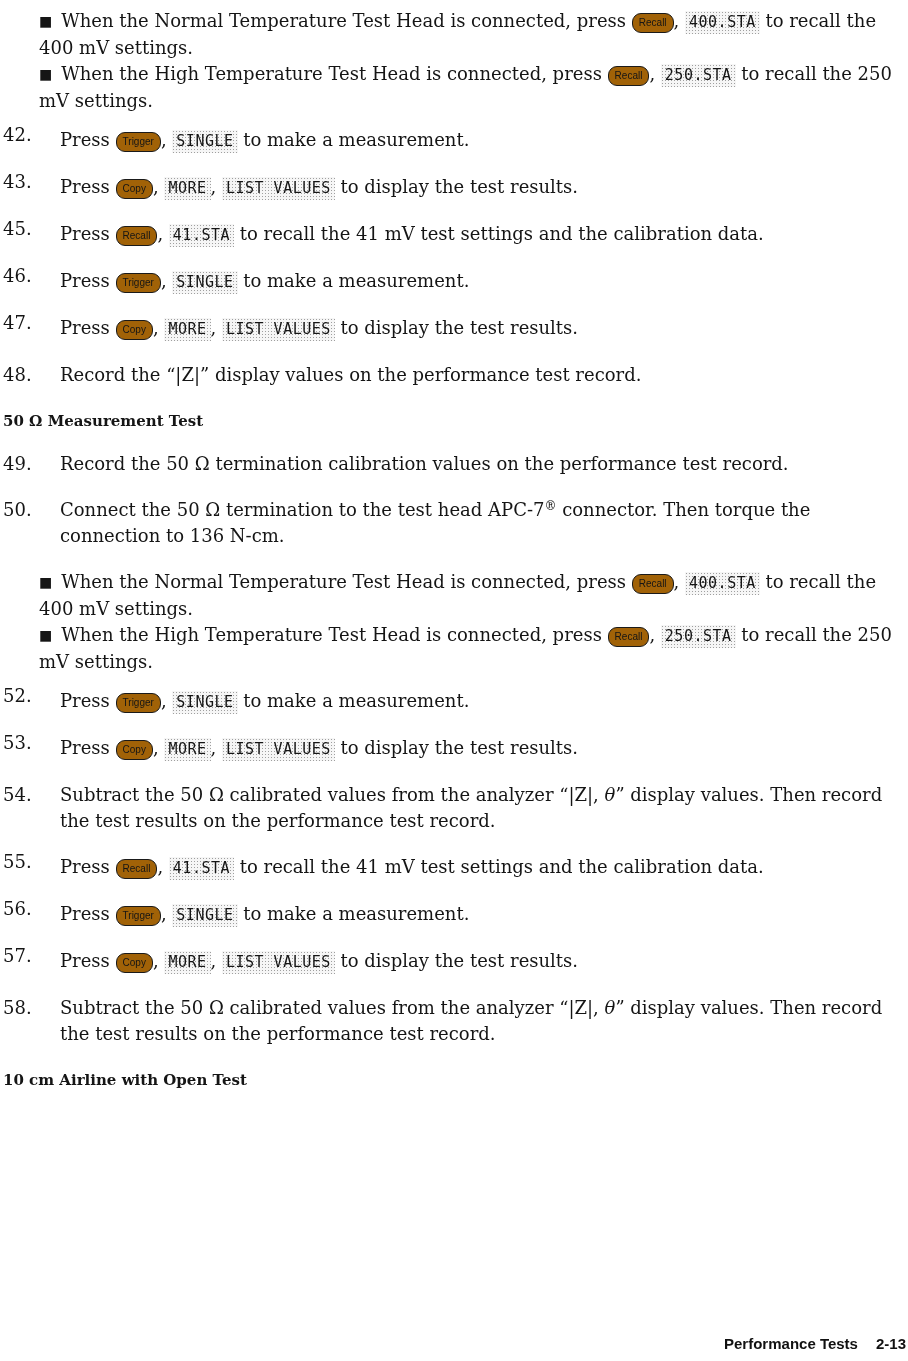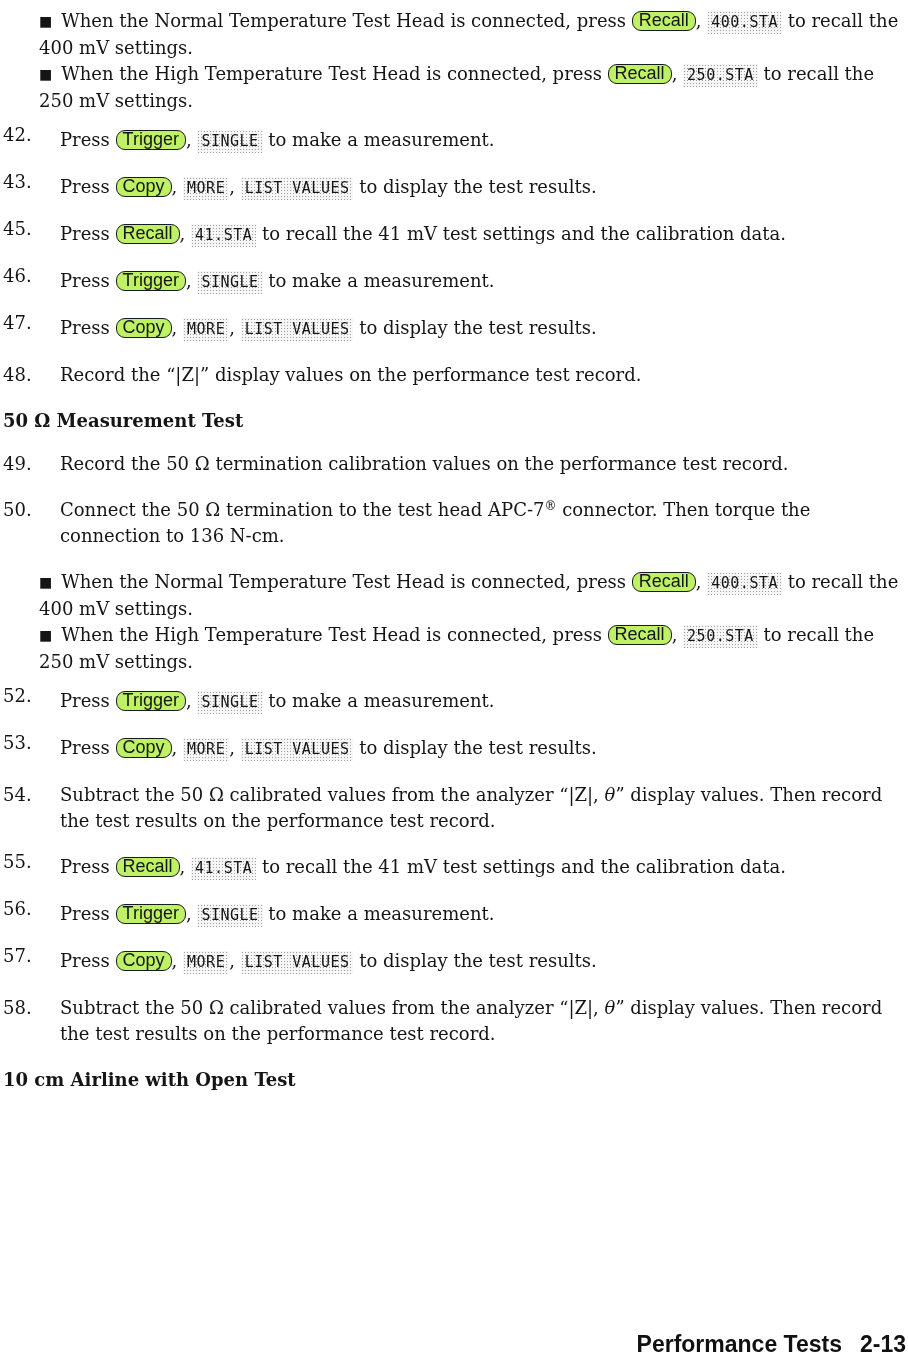--- a/index.html
+++ b/index.html
@@ -49,35 +49,35 @@
   }
   .bullet-item .marker {
     font-family: "DejaVu Sans", sans-serif;
     font-size: 14px;
     margin-right: 9px;
     position: relative;
     top: -1px;
   }
   .heading {
     font-weight: bold;
-    font-size: 18px;
+    font-size: 15px;
     line-height: 26px;
     margin: 14px 0 17px 0;
   }
   
   .keycap {
     display: inline-block;
     font-family: "Liberation Sans", sans-serif;
-    font-size: 18px;
+    font-size: 10px;
     line-height: 17px;
     border: 1.7px solid #1a1a1a;
     border-radius: 9px;
     padding: 0 6px 1px 6px;
     vertical-align: 1px;
-    background: #bef264;
+    background: #a16207;
   }
   
   .softkey {
     font-family: "DejaVu Sans Mono", monospace;
     font-weight: normal;
     font-size: 15px;
     letter-spacing: 0.5px;
     padding: 2px 4px 3px 4px;
     background-color: #f6f6f6;
     background-image: radial-gradient(circle, #9f9f9f 0.8px, rgba(0,0,0,0) 0.95px);
@@ -88,21 +88,21 @@
     font-size: 12px;
     line-height: 0;
     vertical-align: 6px;
   }
   .footer {
     position: absolute;
     right: 2px;
     bottom: 4px;
     font-family: "Liberation Sans", sans-serif;
     font-weight: bold;
-    font-size: 23px;
+    font-size: 15px;
     color: #111111;
     white-space: nowrap;
   }
   .footer .page-num {
     margin-left: 18px;
   }
 </style>
 </head>
 <body>
 

